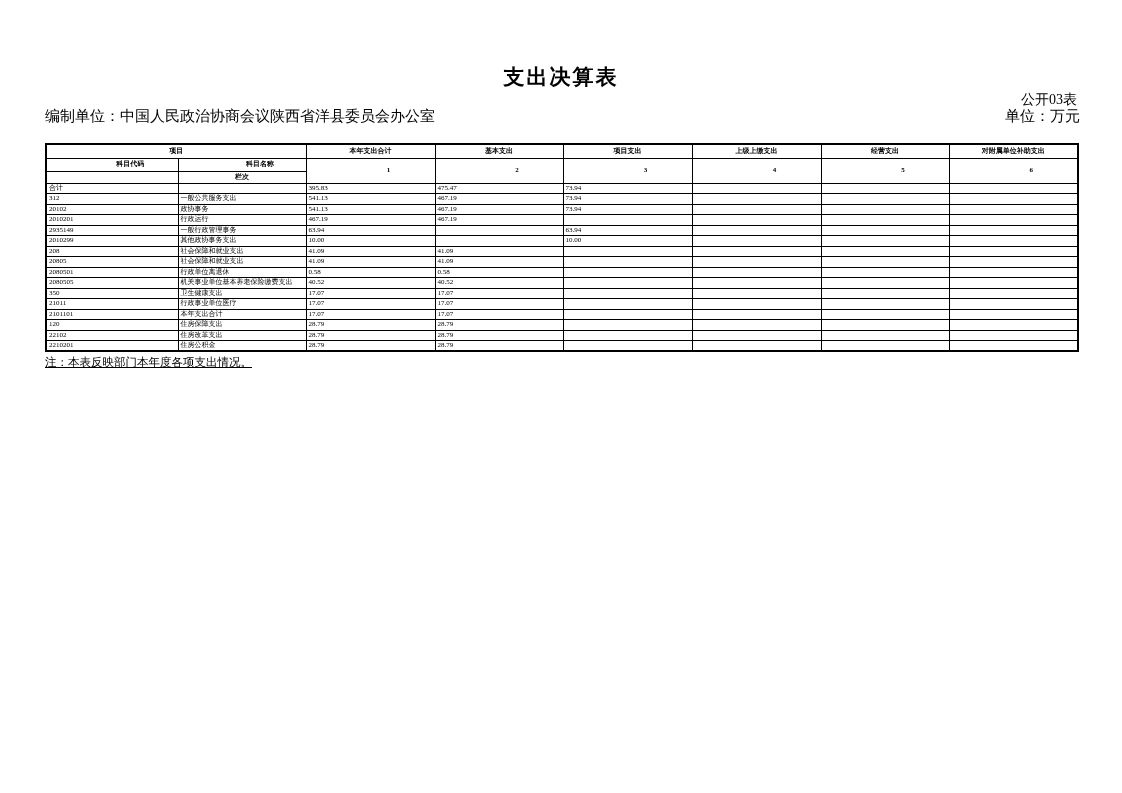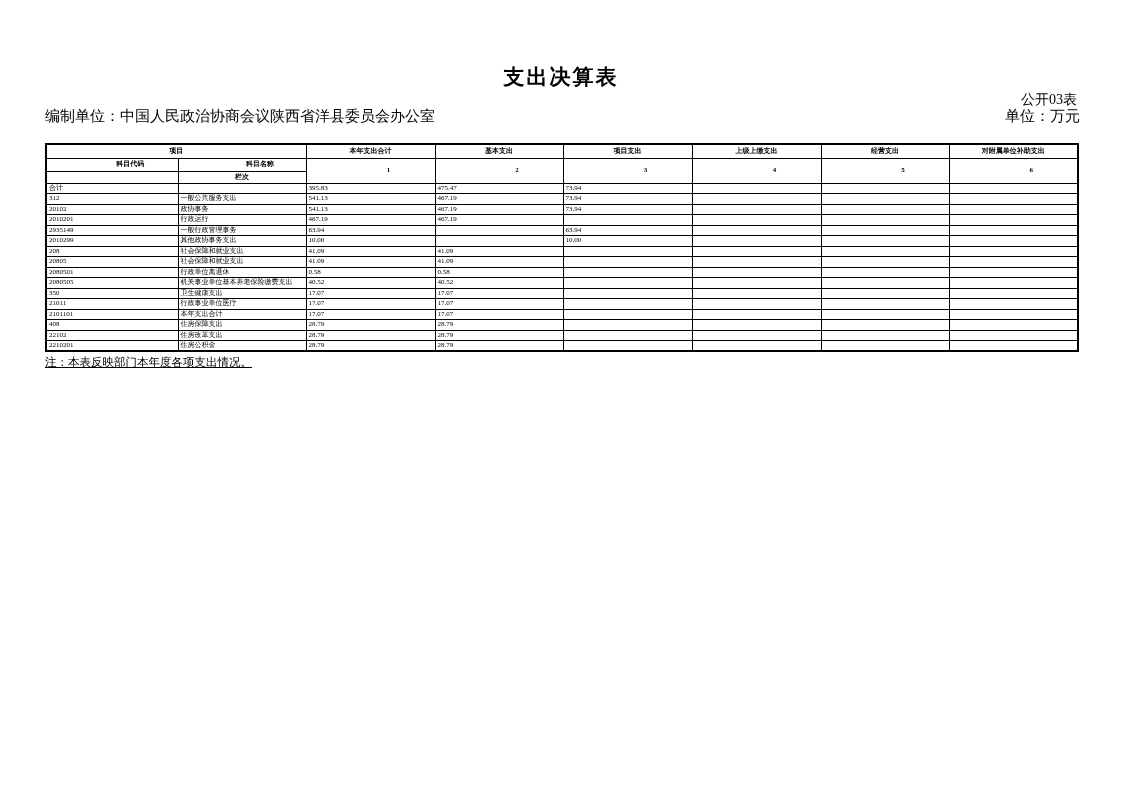--- a/index.html
+++ b/index.html
@@ -240,21 +240,21 @@
         <td>2101101</td>
         <td>本年支出合计</td>
         <td>17.07</td>
         <td>17.07</td>
         <td></td>
         <td></td>
         <td></td>
         <td></td>
       </tr>
       <tr>
-        <td>408</td>
+        <td>120</td>
         <td>住房保障支出</td>
         <td>28.79</td>
         <td>28.79</td>
         <td></td>
         <td></td>
         <td></td>
         <td></td>
       </tr>
       <tr>
         <td>22102</td>

